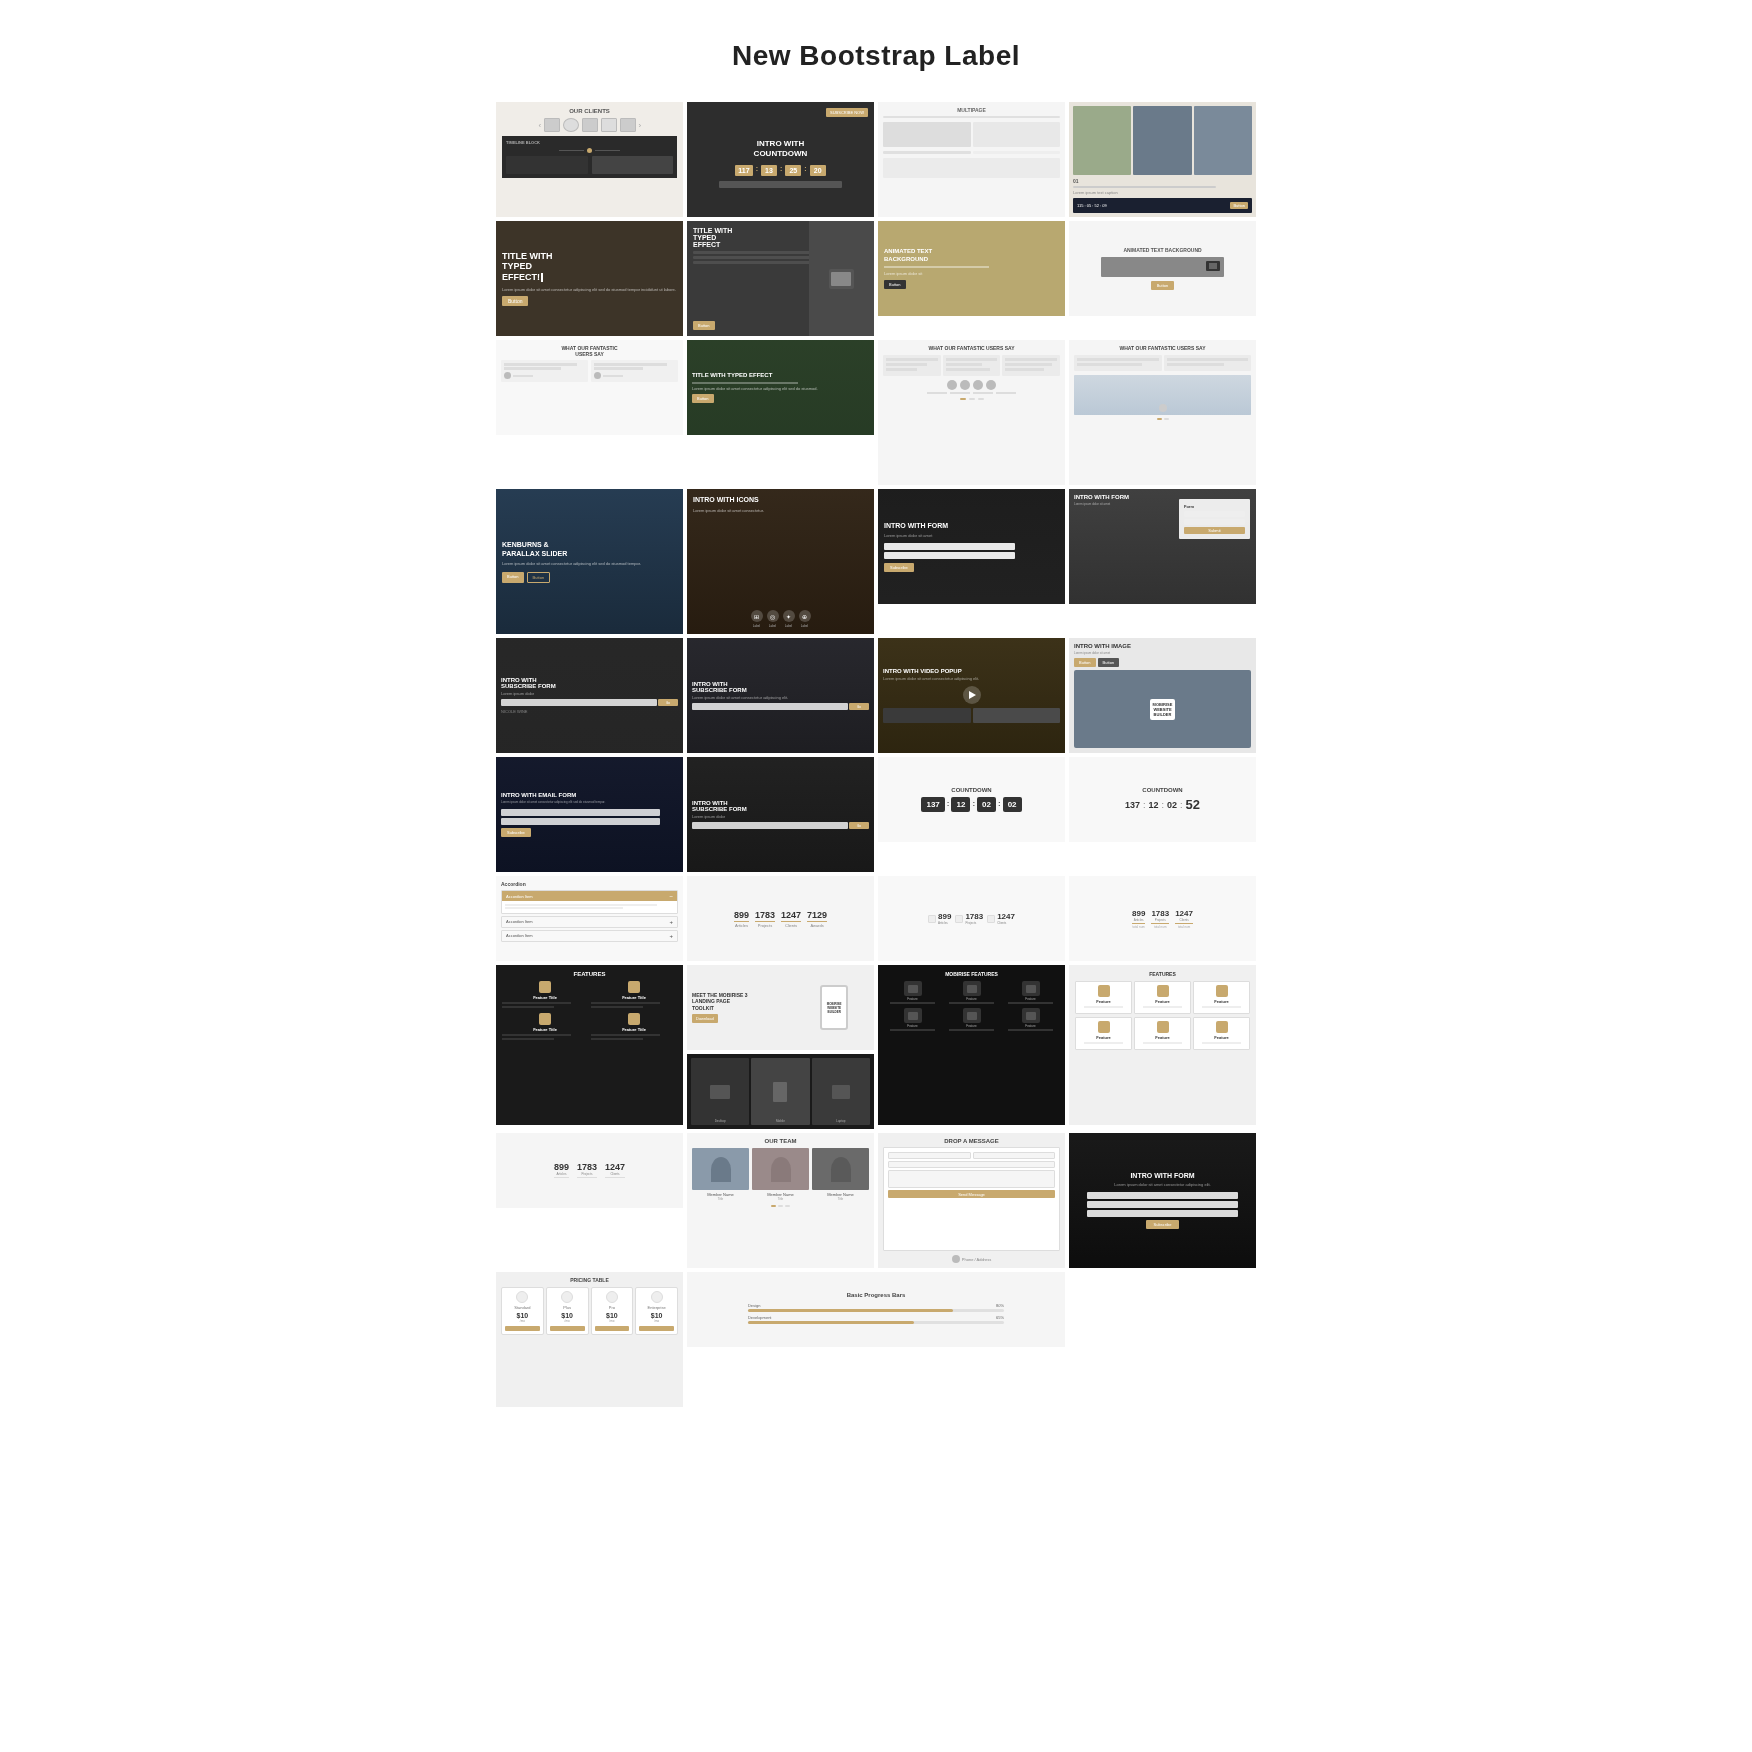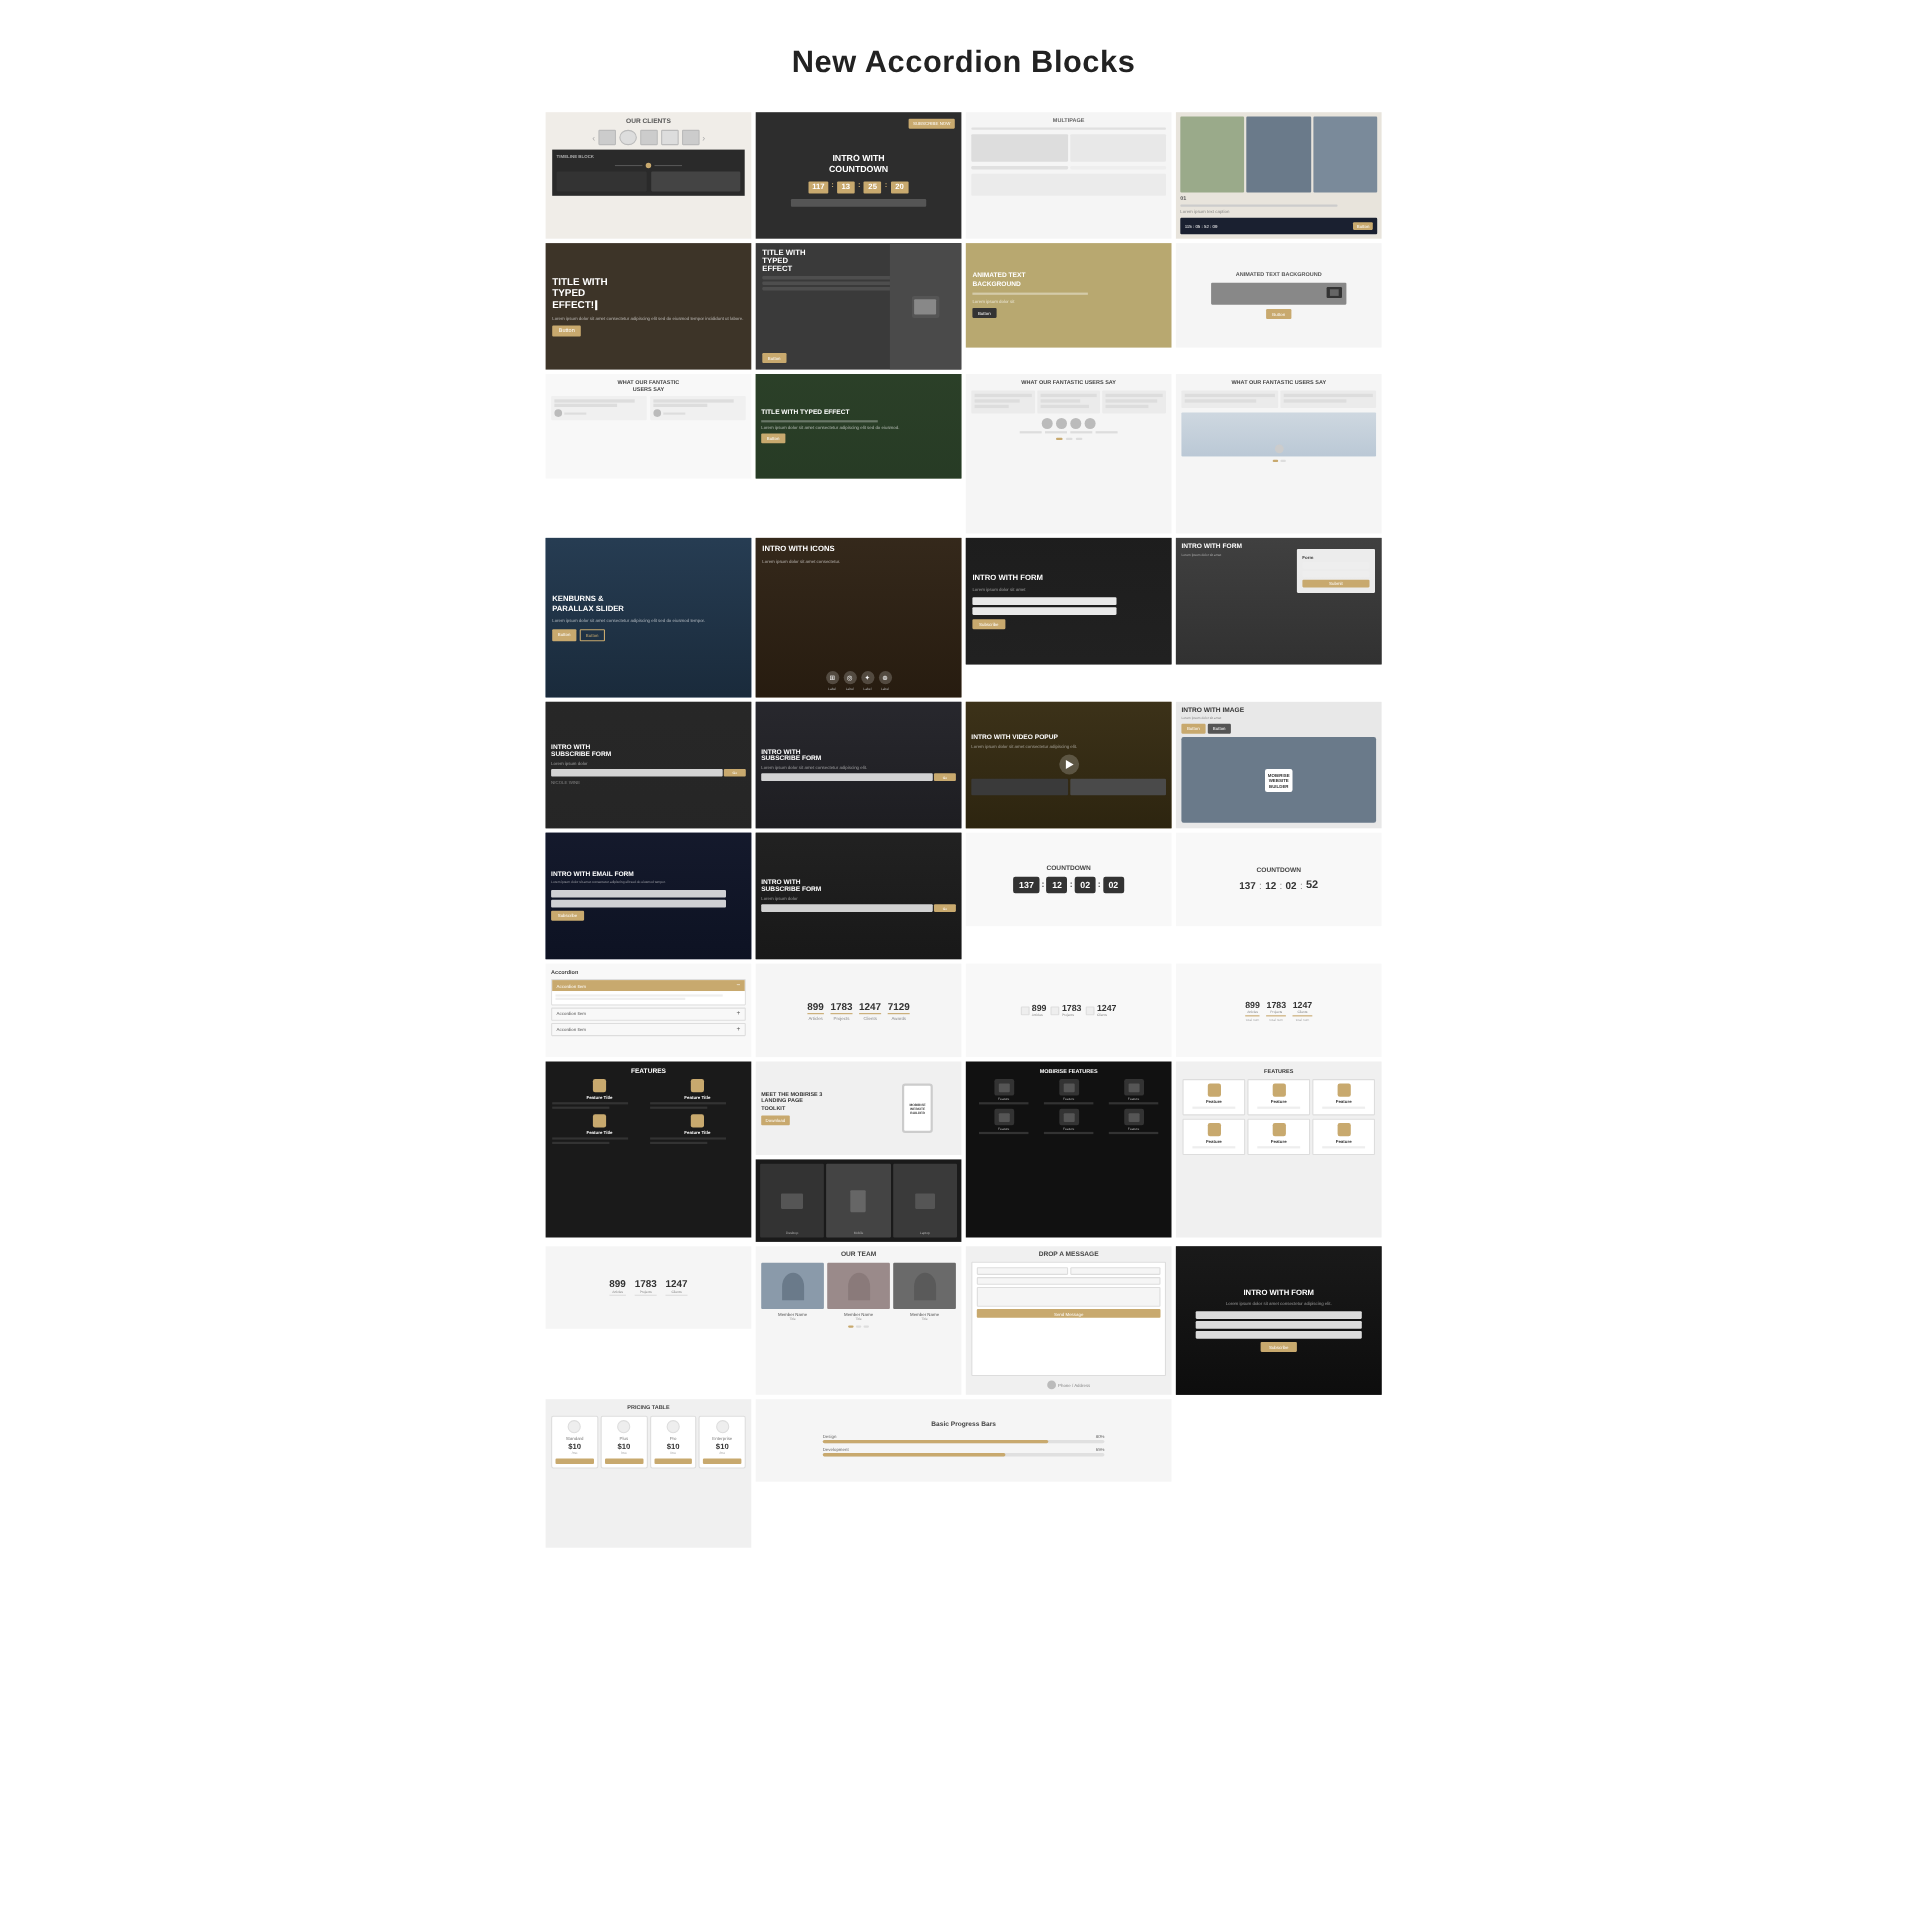--- a/index.html
+++ b/index.html
@@ -35,21 +35,21 @@
     }
     @keyframes blink {
       0%, 100% { opacity: 1; }
       50% { opacity: 0; }
     }
   </style>
 </head>
 <body>
 
 <div class="page-wrapper">
-  <h1 class="page-title">New Accordion Blocks</h1>
+  <h1 class="page-title">New Bootstrap Label</h1>
 
   <div class="blocks-grid">
 
     <div class="block" style="height:115px; background:#f0ede8; grid-column:span 1;">
       <div style="padding:6px; height:100%; display:flex; flex-direction:column; align-items:center; justify-content:flex-start;">
         <div style="font-size:6px; font-weight:700; color:#555; text-align:center; text-transform:uppercase; margin-bottom:4px;">OUR CLIENTS</div>
         <div style="display:flex; gap:3px; justify-content:center; margin-bottom:4px; width:100%;">
           <div style="width:2px; height:14px; display:flex; align-items:center; font-size:8px; color:#aaa;">‹</div>
           <div style="width:16px; height:14px; background:#ccc; border-radius:1px; border:1px solid #bbb;"></div>
           <div style="width:16px; height:14px; background:#ddd; border-radius:50%; border:1px solid #bbb;"></div>
@@ -440,21 +440,21 @@
     <div class="block" style="height:85px; background:#f8f8f8; grid-column:span 1;">
       <div style="padding:6px; height:100%; display:flex; flex-direction:column; align-items:center; justify-content:center;">
         <div style="font-size:6px; font-weight:700; color:#444; text-transform:uppercase; margin-bottom:4px;">COUNTDOWN</div>
         <div style="display:flex; gap:2px; align-items:center;">
           <span style="font-size:9px; font-weight:700; color:#333;">137</span>
           <span style="font-size:9px; color:#888; margin:0 1px;">:</span>
           <span style="font-size:9px; font-weight:700; color:#333;">12</span>
           <span style="font-size:9px; color:#888; margin:0 1px;">:</span>
           <span style="font-size:9px; font-weight:700; color:#333;">02</span>
           <span style="font-size:9px; color:#888; margin:0 1px;">:</span>
-          <span style="font-size:10px; font-weight:700; color:#333;">52</span>
+          <span style="font-size:13px; font-weight:700; color:#333;">52</span>
         </div>
       </div>
     </div>
 
     <div class="block" style="height:85px; background:#f8f8f8; grid-column:span 1;">
       <div style="padding:5px; height:100%;">
         <div style="font-size:5px; font-weight:600; color:#444; margin-bottom:3px;">Accordion</div>
         <div style="border:1px solid #ddd; border-radius:1px; margin-bottom:2px;">
           <div style="background:#c8a96e; padding:2px 4px; display:flex; justify-content:space-between; align-items:center;">
             <span style="font-size:4px; color:#fff;">Accordion Item</span>

